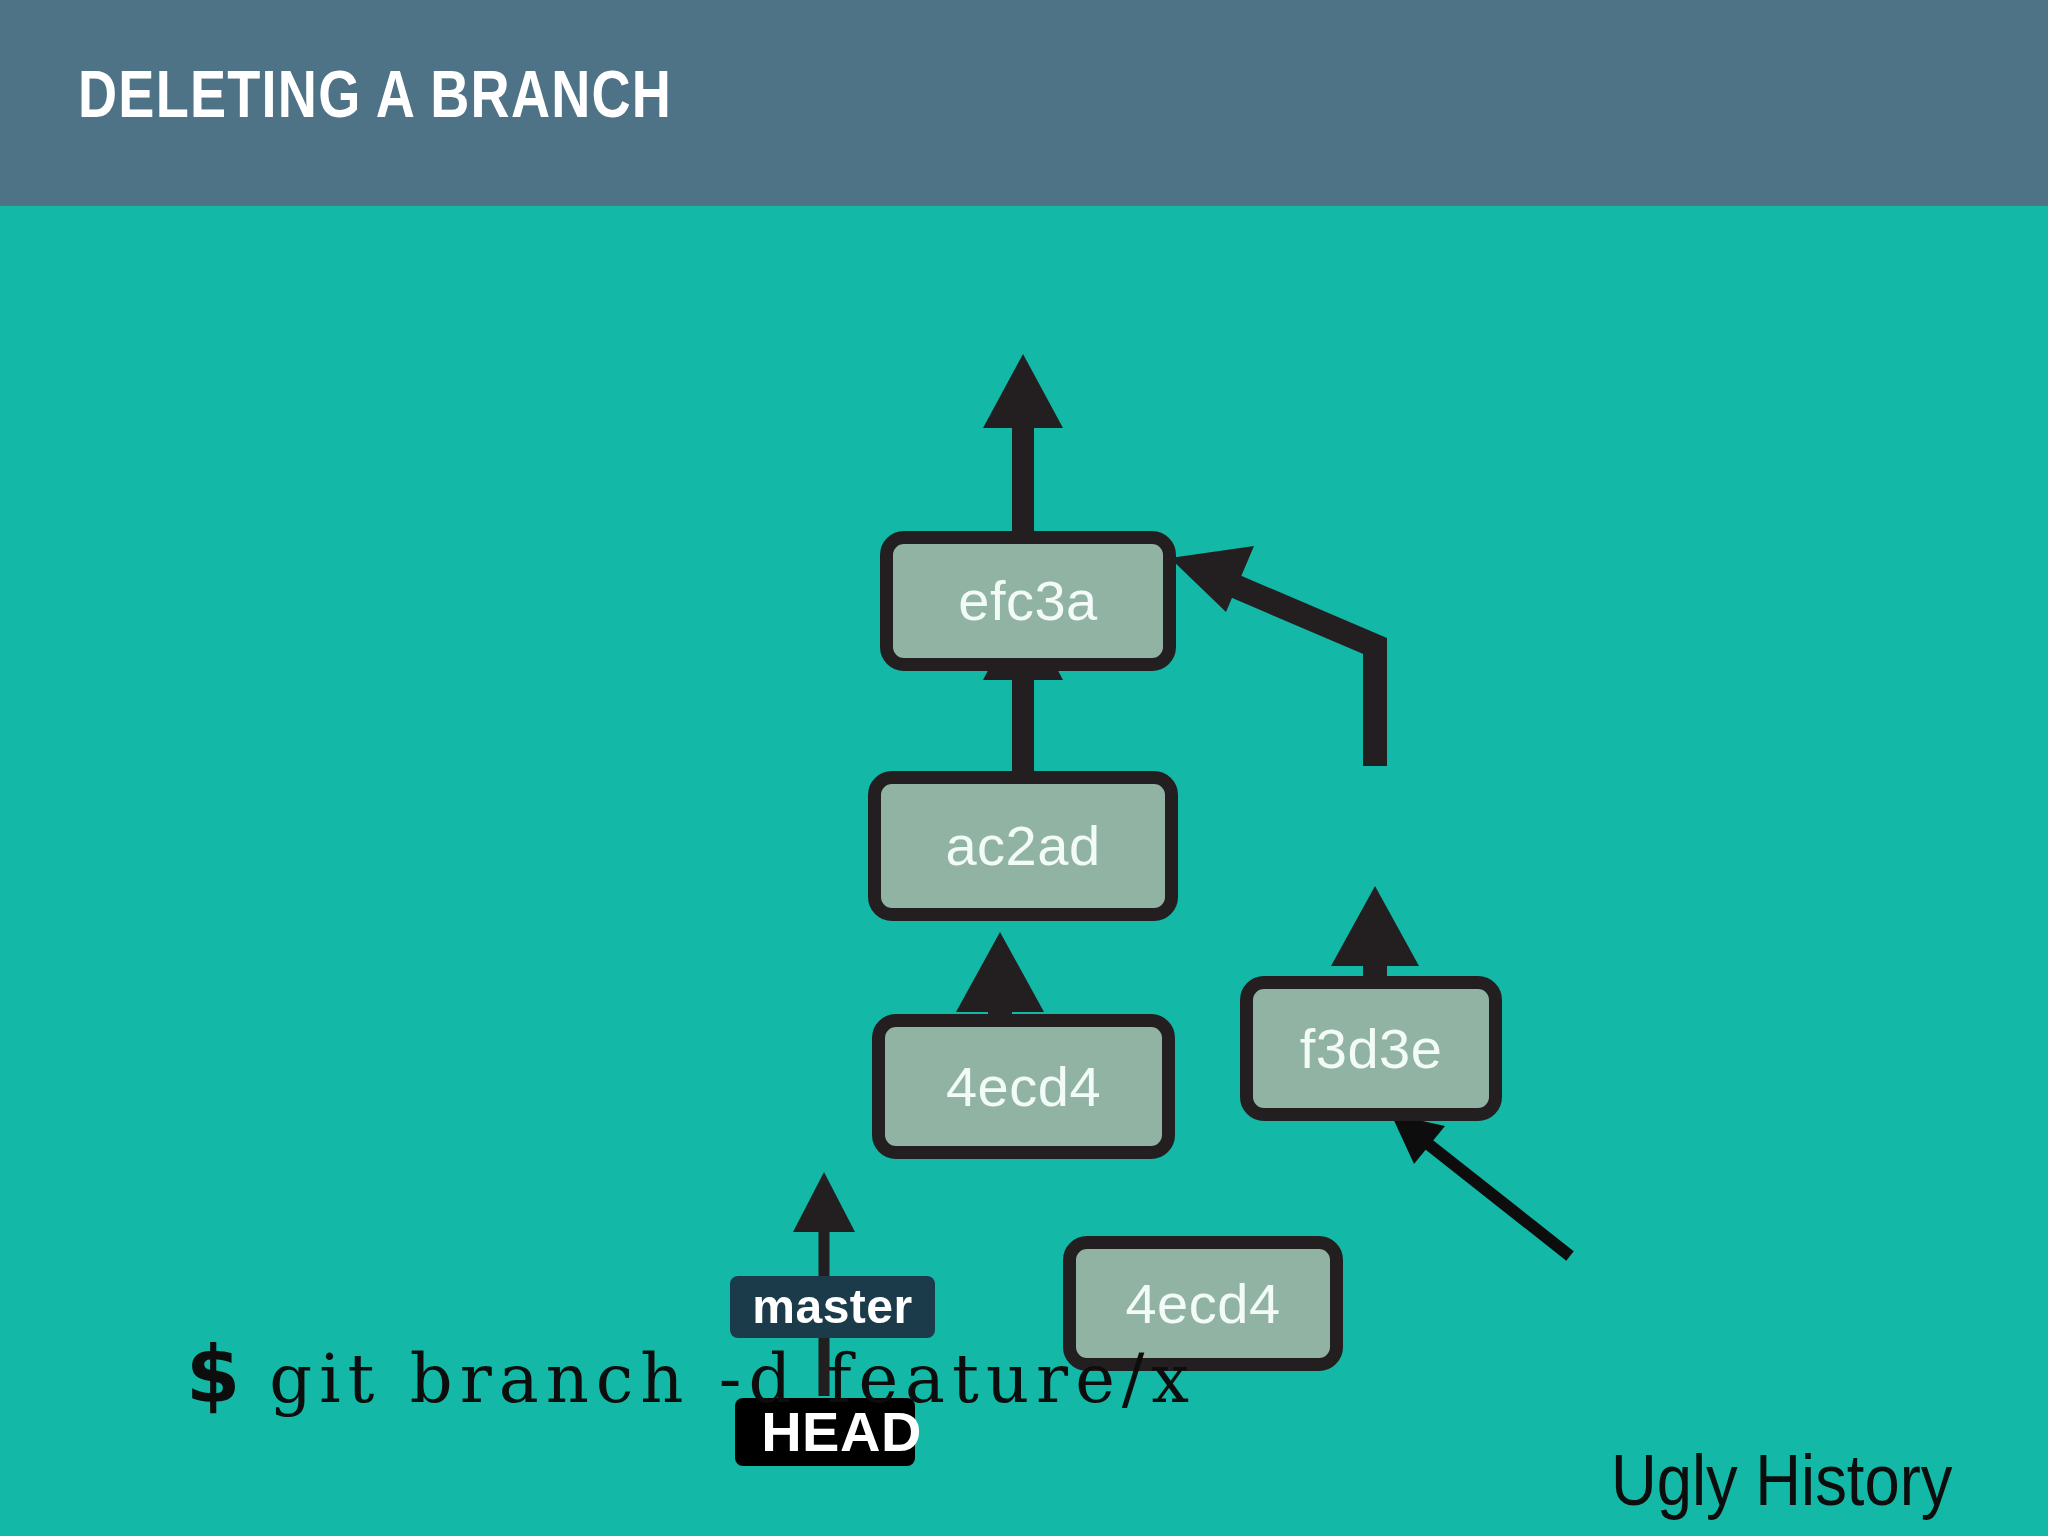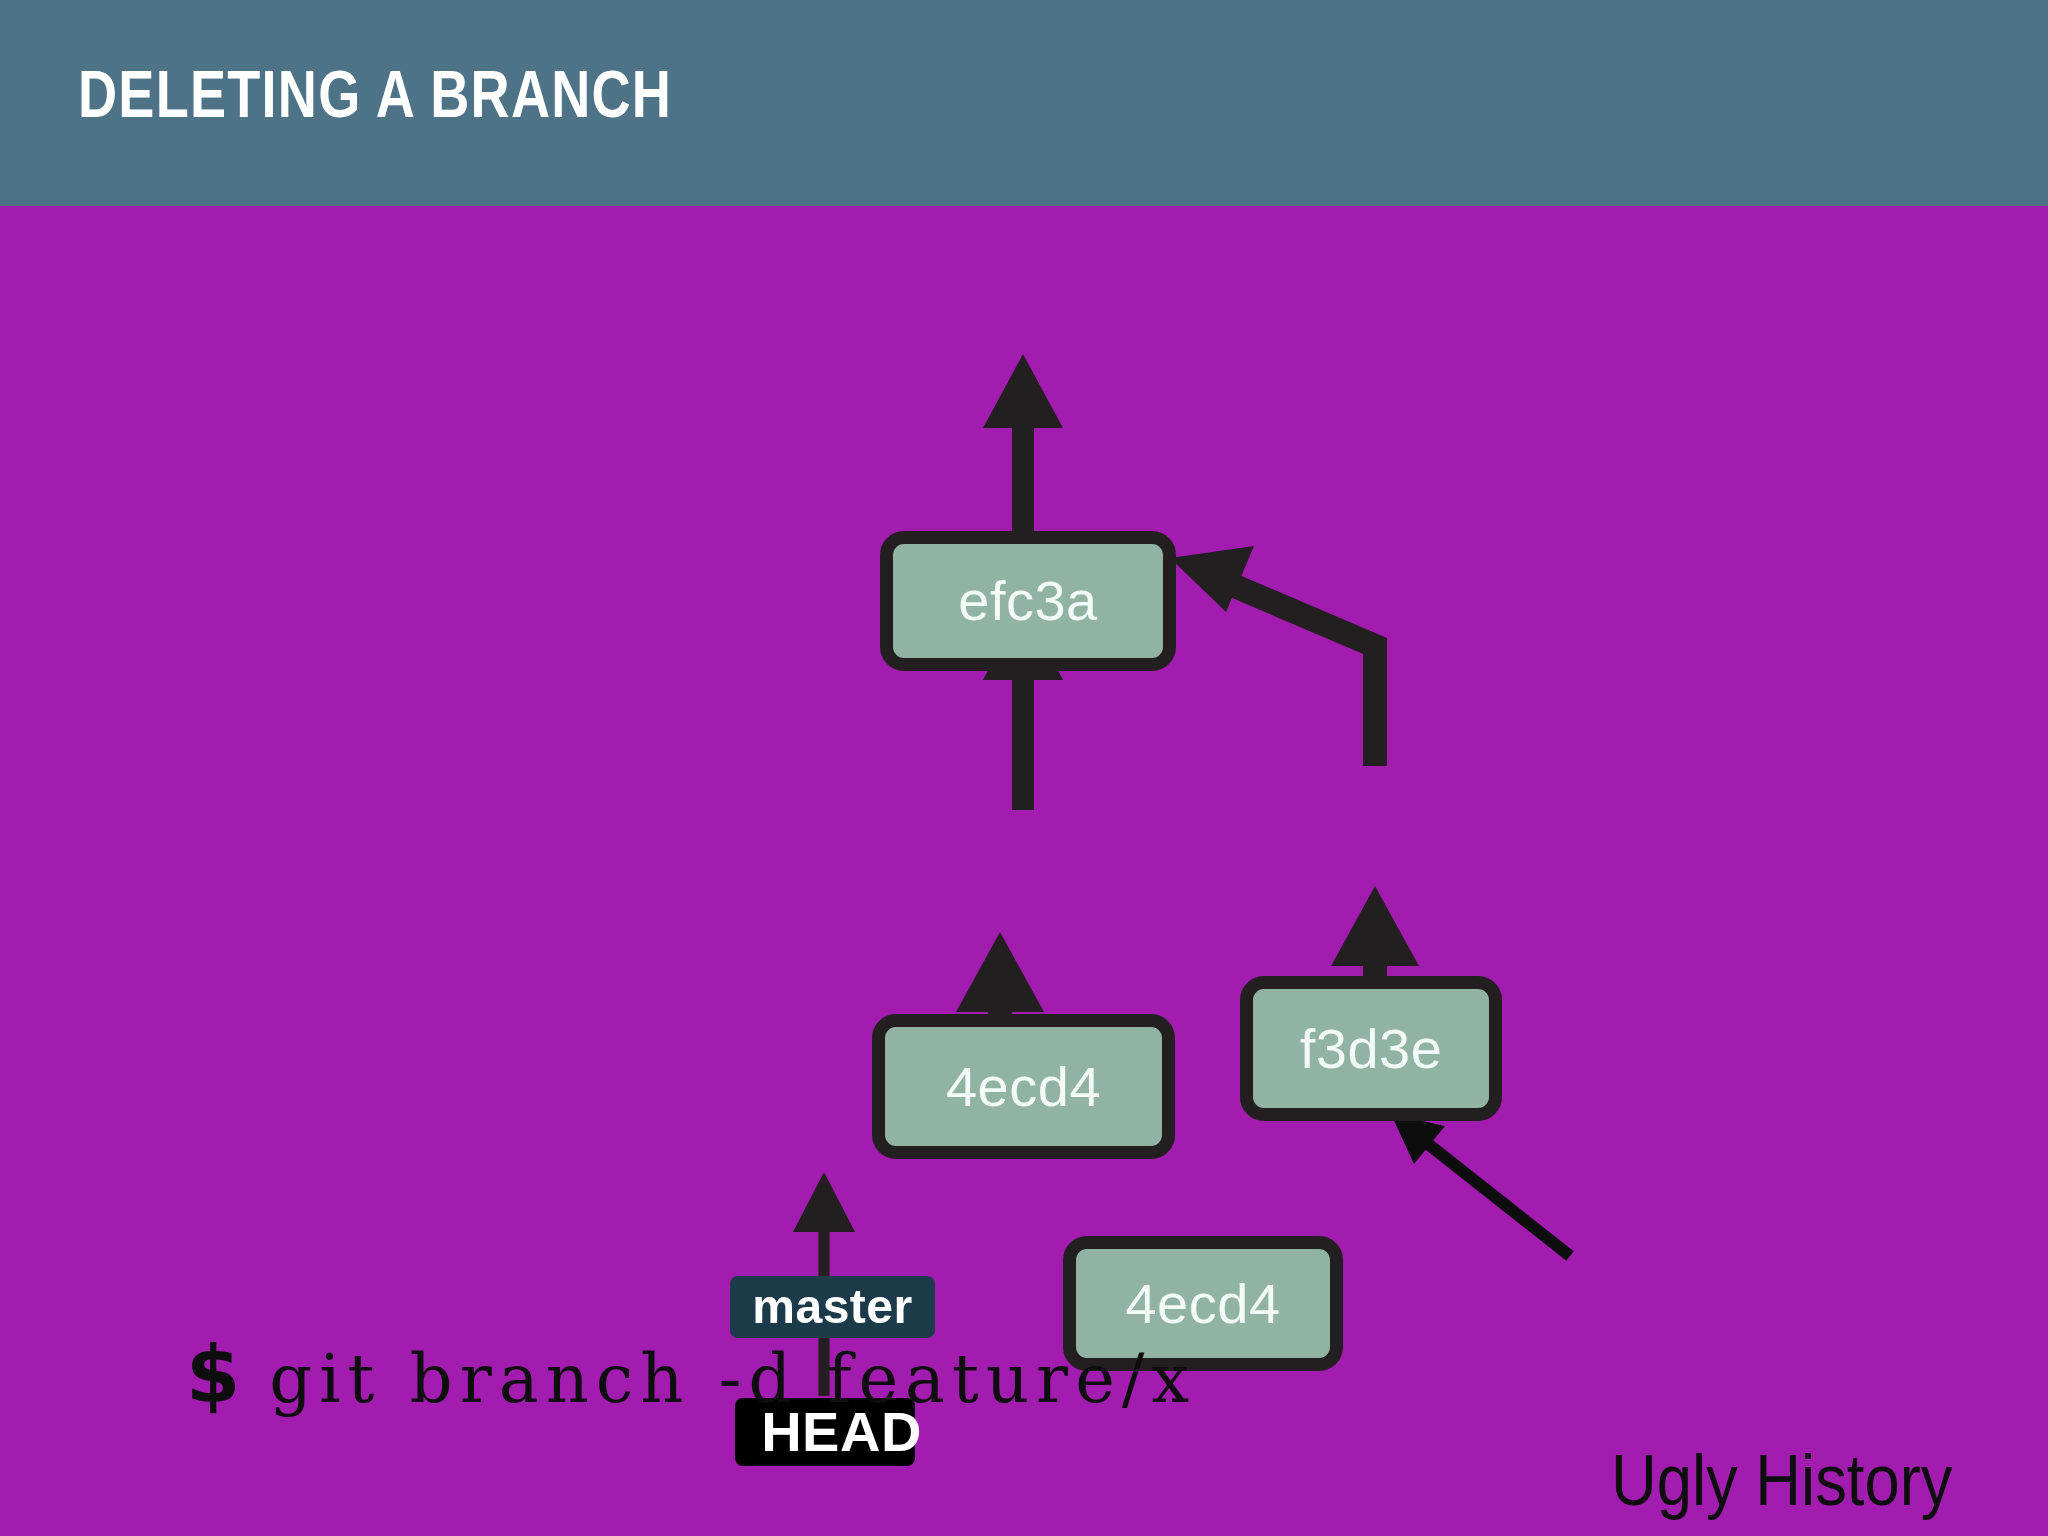--- a/index.html
+++ b/index.html
@@ -4,21 +4,21 @@
 <style>
   html, body {
     margin: 0;
     padding: 0;
     background: #fdfdf2;
   }
   #slide {
     position: relative;
     width: 2048px;
     height: 1536px;
-    background: #a21caf;
+    background: #14b8a6;
     overflow: hidden;
     font-family: "Liberation Sans", sans-serif;
   }
 
   
   #header-bar {
     position: absolute;
     left: 0; top: 0;
     width: 2048px;
     height: 206px;
@@ -186,20 +186,23 @@
       <g>
         <path d="M 1570 1050 L 1418 930" stroke="#0d0d0d" stroke-width="12" fill="none" stroke-linecap="butt"></path>
         <path d="M 1391 908 L 1445 920 L 1414 958 Z" fill="#0d0d0d"></path>
       </g>
     </svg>
 
     <div class="commit" id="commit-efc3a-top" style="left:880px; top:325px; width:296px; height:140px;">
       <span class="commit-label">efc3a</span>
     </div>
 
+    <div class="commit" id="commit-ac2ad" style="left:868px; top:565px; width:310px; height:150px;">
+      <span class="commit-label">ac2ad</span>
+    </div>
 
     <div class="commit" id="commit-4ecd4-middle" style="left:872px; top:808px; width:303px; height:145px;">
       <span class="commit-label">4ecd4</span>
     </div>
 
     <div class="commit" id="commit-f3d3e" style="left:1240px; top:770px; width:262px; height:145px;">
       <span class="commit-label">f3d3e</span>
     </div>
 
     <div class="commit" id="commit-4ecd4-bottom" style="left:1063px; top:1030px; width:280px; height:135px;">

